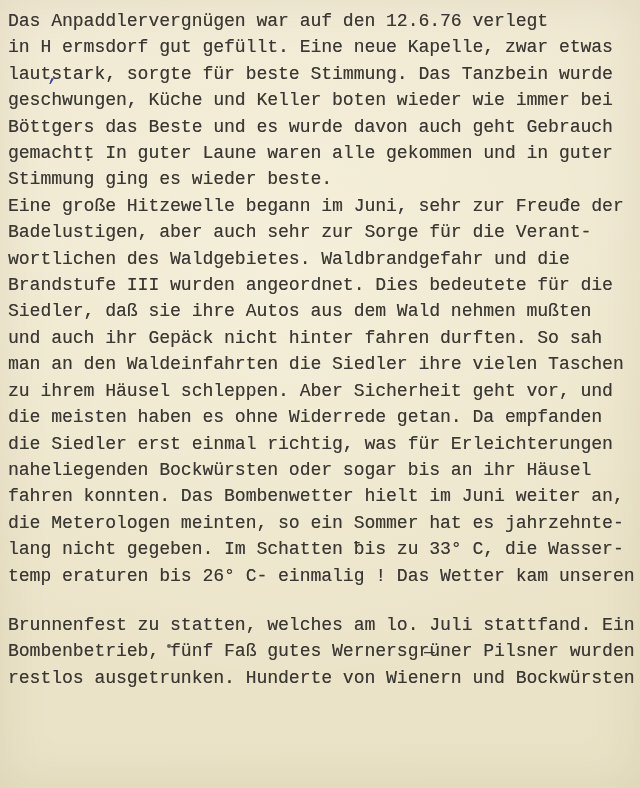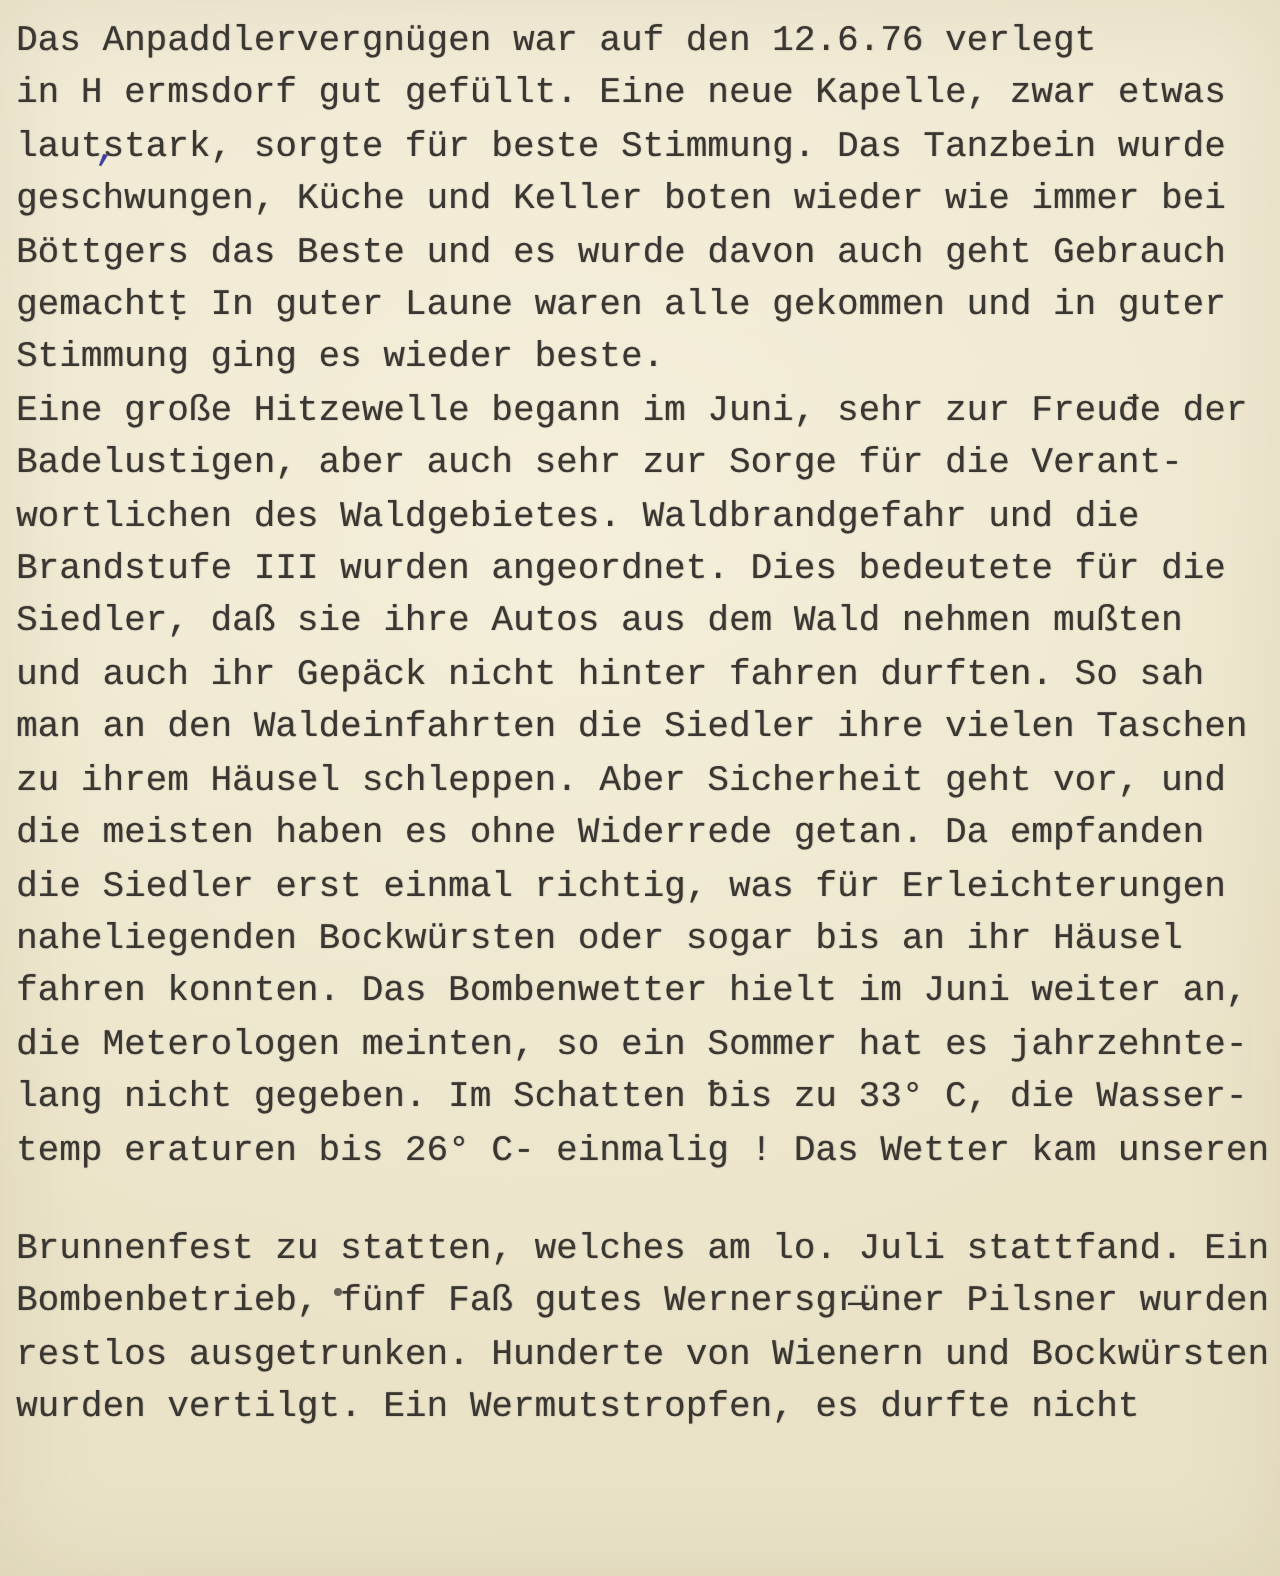--- a/index.html
+++ b/index.html
@@ -87,19 +87,18 @@
       <span class="line">naheliegenden Bockwürsten oder sogar bis an ihr Häusel</span>
       <span class="line">fahren konnten. Das Bombenwetter hielt im Juni weiter an,</span>
       <span class="line">die Meterologen meinten, so ein Sommer hat es jahrzehnte-</span>
       <span class="line">lang nicht gegeben. Im Schatten ƀis zu 33° C, die Wasser-</span>
       <span class="line">temp eraturen bis 26° C- einmalig ! Das Wetter kam unseren</span>
     </p>
     <p class="para para-2">
       <span class="line">Brunnenfest zu statten, welches am lo. Juli stattfand. Ein</span>
       <span class="line">Bombenbetrieb, fünf Faß gutes Wernersgr̶üner Pilsner wurden</span>
       <span class="line">restlos ausgetrunken. Hunderte von Wienern und Bockwürsten</span>
-      <span class="line">wurden vertilgt. Ein Wermutstropfen, es durfte nicht</span>
     </p>
   </div>
 
   <span class="insert-mark">,</span>
   <span class="ink-speck"></span>
 </div>
 
 </body></html>

